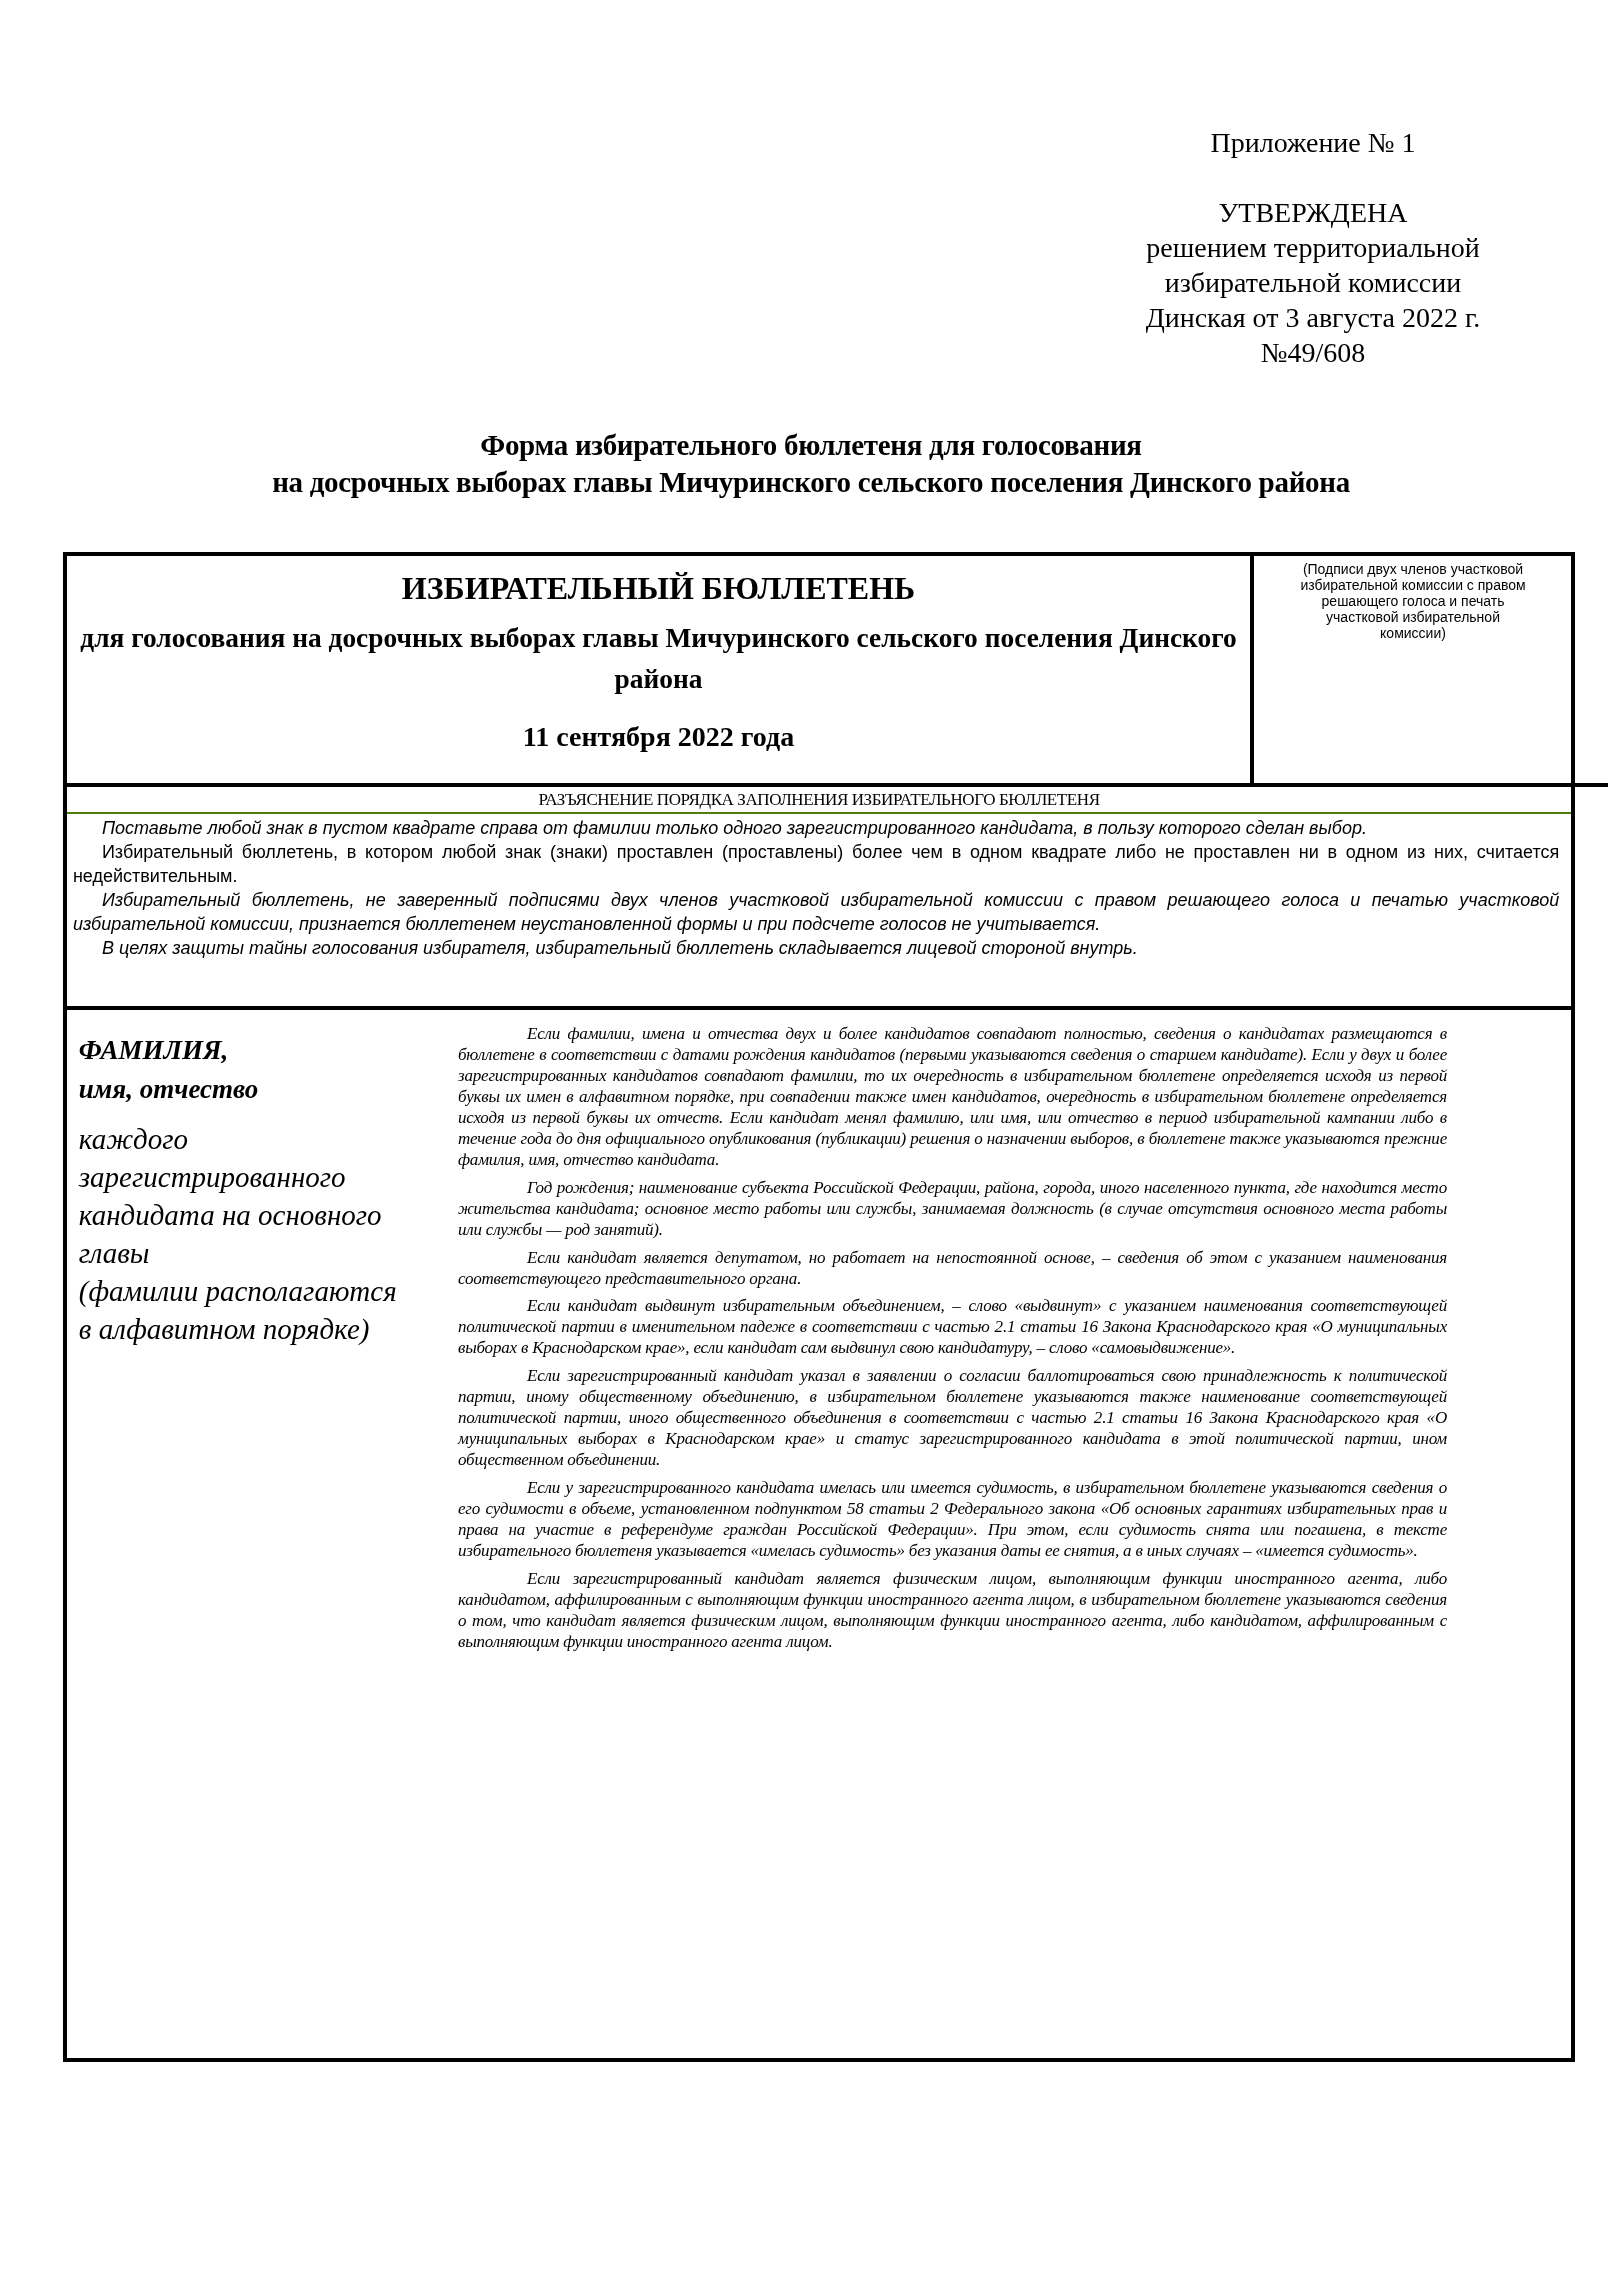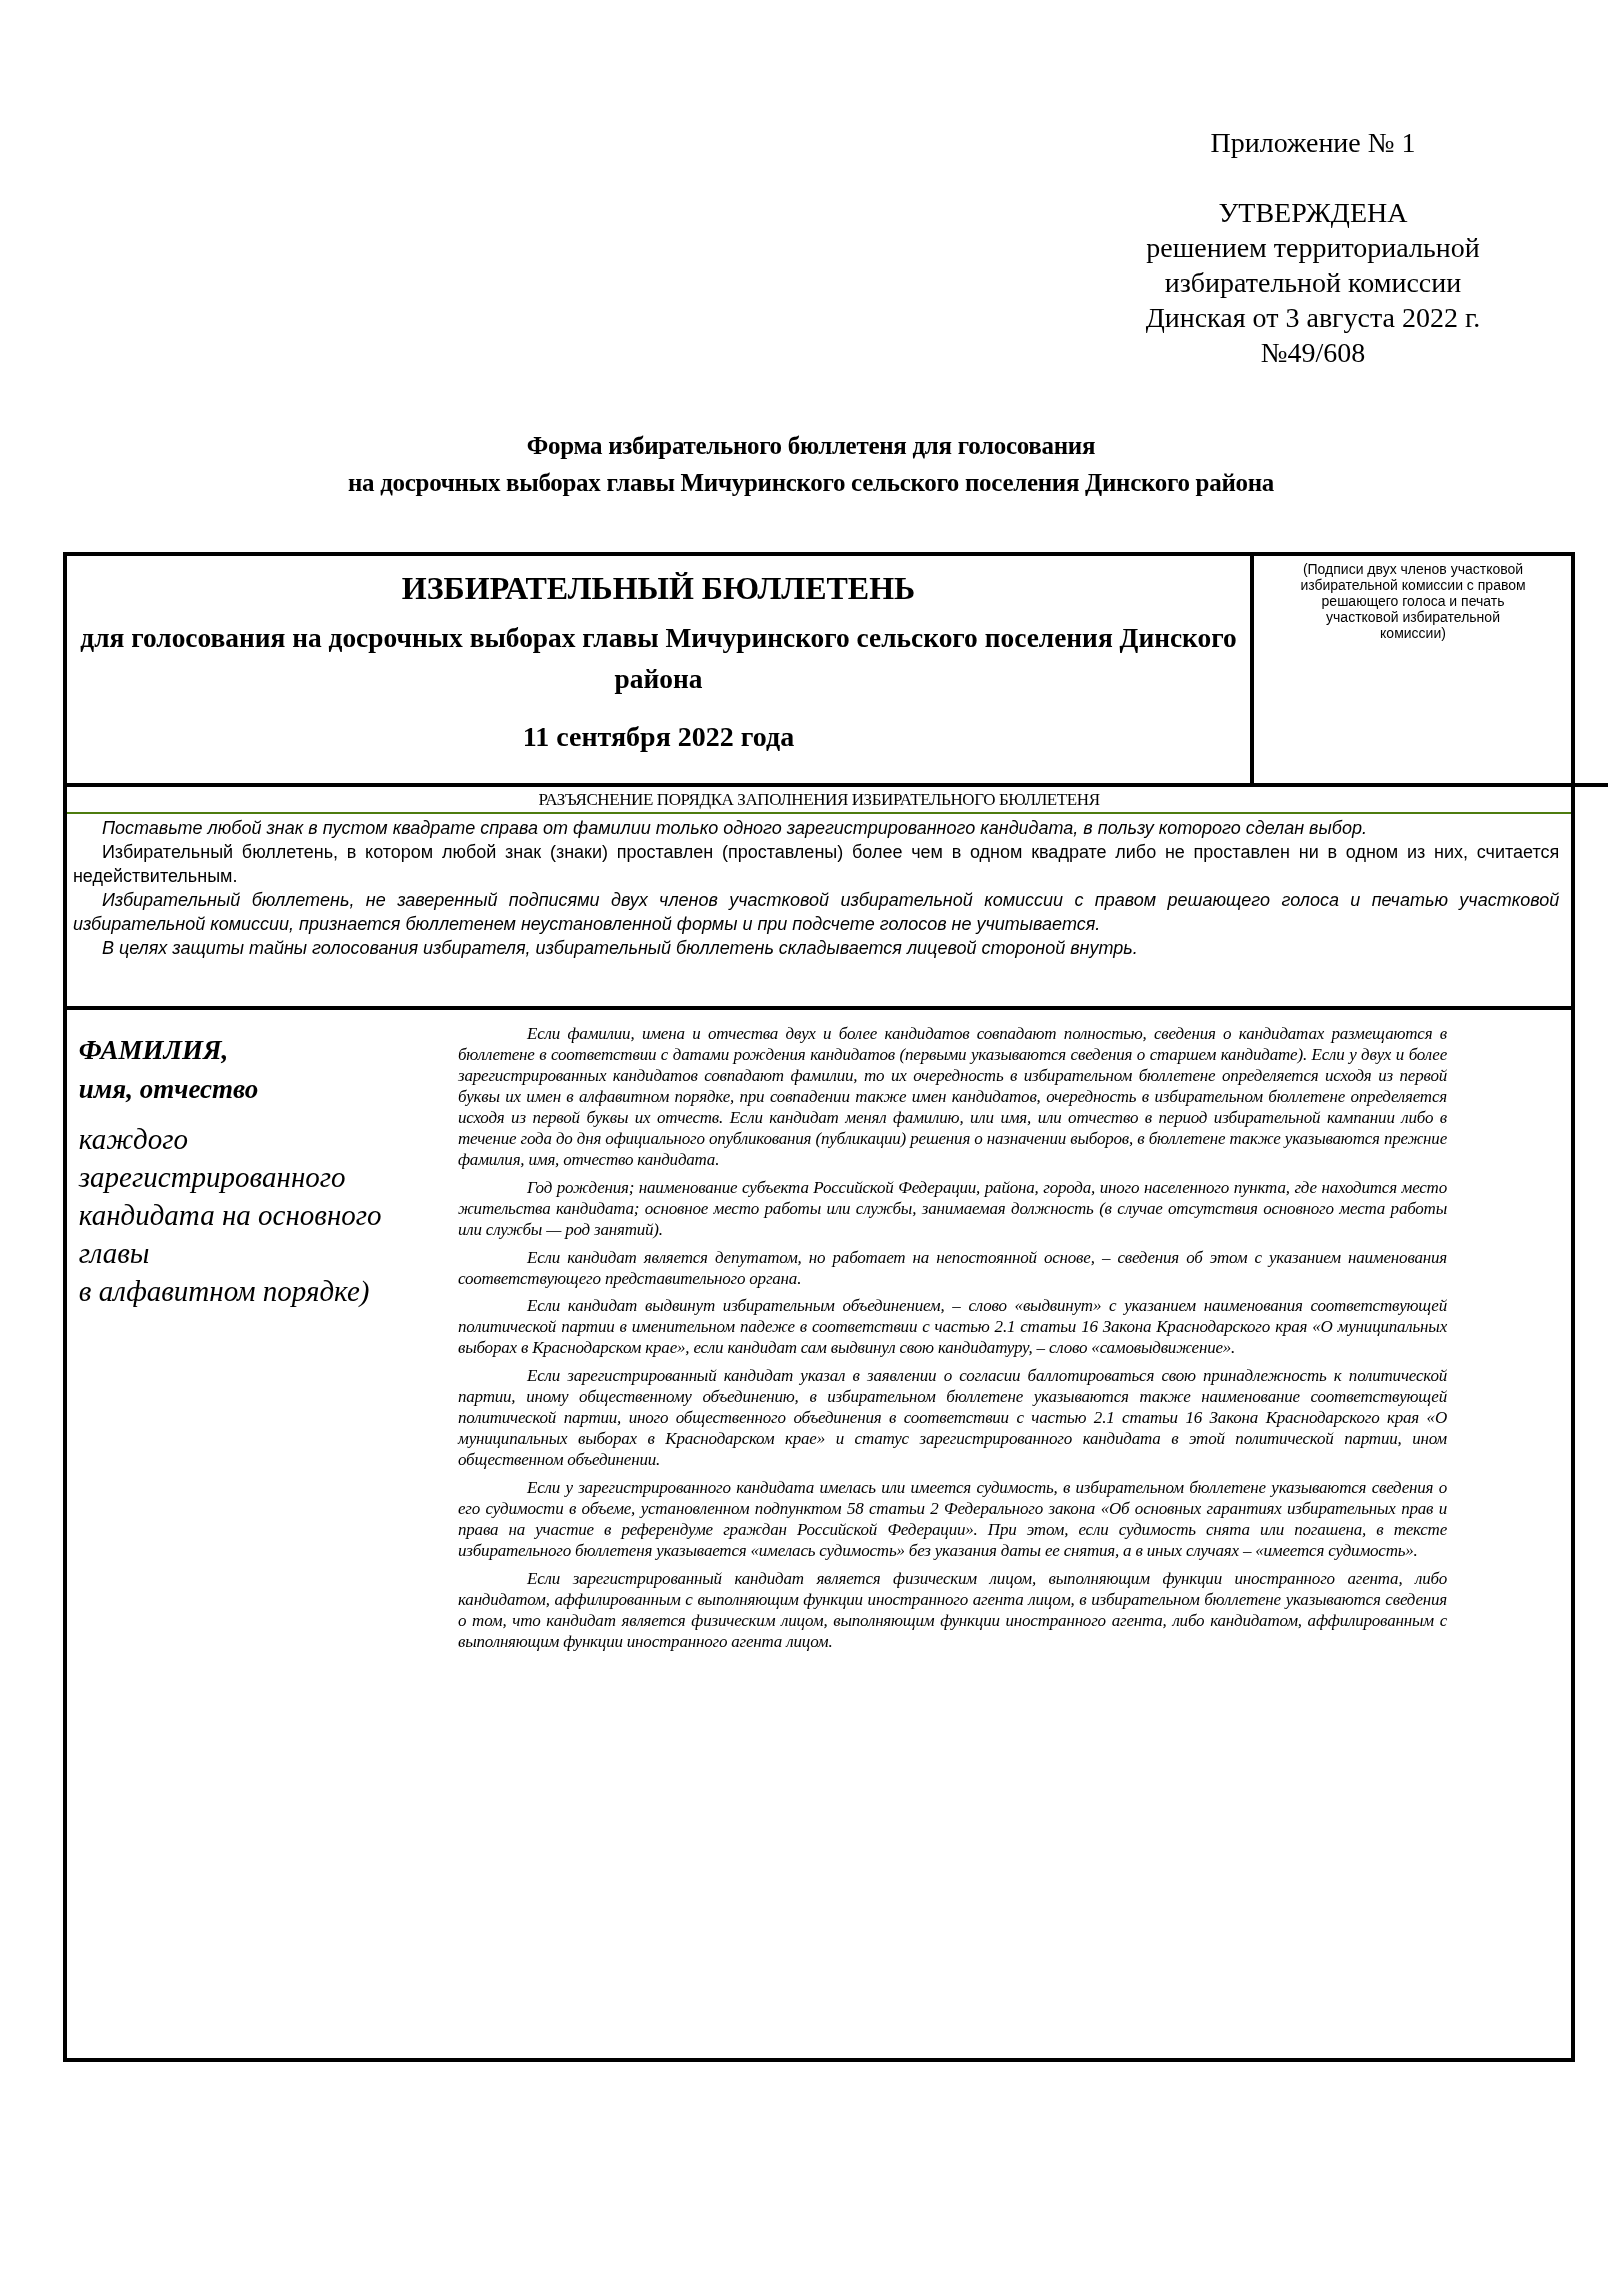--- a/index.html
+++ b/index.html
@@ -4,21 +4,21 @@
 <style>
   html, body { margin: 0; padding: 0; background: #ffffff; }
   body { width: 1621px; height: 2293px; position: relative; overflow: hidden; color: #000; }
   .serif { font-family: "Liberation Serif", "DejaVu Serif", serif; }
   .sans { font-family: "Liberation Sans", "DejaVu Sans", sans-serif; }
 
   #appendix { position: absolute; top: 125px; left: 1068px; width: 490px; text-align: center; }
   #appendix .line { font-size: 28px; line-height: 35px; }
   #appendix .gap { height: 35px; }
 
-  #form-title { position: absolute; top: 427px; left: 59px; width: 1504px; text-align: center; font-weight: bold; font-size: 25px; line-height: 37px; letter-spacing: -0.3px; }
+  #form-title { position: absolute; top: 427px; left: 59px; width: 1504px; text-align: center; font-weight: bold; font-size: 29px; line-height: 37px; letter-spacing: -0.3px; }
 
   #ballot { position: absolute; left: 63px; top: 552px; width: 1504px; height: 1502px; border: 4.9px solid #000; box-sizing: content-box; }
 
   #header-row { position: absolute; left: 0; top: 0; width: 1504px; height: 227px; border-bottom: 4.9px solid #000; padding-left: 37px; }
   #header-main { position: absolute; left: 0; top: 0; width: 1183px; height: 227px; border-right: 4.9px solid #000; text-align: center; }
   #ballot-title { font-weight: bold; font-size: 32px; margin-top: 10.8px; line-height: 43px; }
   #ballot-subtitle { font-weight: bold; font-size: 27.4px; line-height: 41px; margin-top: 7.8px; padding: 0 9.8px; text-align: center; }
   #ballot-date { font-weight: bold; font-size: 28px; line-height: 39px; margin-top: 17.6px; }
   #header-sign { position: absolute; left: 1188px; top: 0; width: 316px; height: 227px; text-align: center; }
   #sign-note { font-size: 14px; line-height: 16px; margin-top: 5px; padding: 0 39px; }
@@ -79,20 +79,21 @@
     <div id="label-col" class="serif">
       <div id="label-head">
         <div>ФАМИЛИЯ,</div>
         <div>имя, отчество</div>
       </div>
       <div id="label-desc">
         <div>каждого</div>
         <div>зарегистрированного</div>
         <div>кандидата на основного</div>
         <div>главы</div>
+        <div>(фамилии располагаются</div>
         <div>в алфавитном порядке)</div>
       </div>
     </div>
 
     <div id="rules-col" class="serif">
       <p>Если фамилии, имена и отчества двух и более кандидатов совпадают полностью, сведения о кандидатах размещаются в бюллетене в соответствии с датами рождения кандидатов (первыми указываются сведения о старшем кандидате). Если у двух и более зарегистрированных кандидатов совпадают фамилии, то их очередность в избирательном бюллетене определяется исходя из первой буквы их имен в алфавитном порядке, при совпадении также имен кандидатов, очередность в избирательном бюллетене определяется исходя из первой буквы их отчеств. Если кандидат менял фамилию, или имя, или отчество в период избирательной кампании либо в течение года до дня официального опубликования (публикации) решения о назначении выборов, в бюллетене также указываются прежние фамилия, имя, отчество кандидата.</p>
       <p>Год рождения; наименование субъекта Российской Федерации, района, города, иного населенного пункта, где находится место жительства кандидата; основное место работы или службы, занимаемая должность (в случае отсутствия основного места работы или службы — род занятий).</p>
       <p>Если кандидат является депутатом, но работает на непостоянной основе, – сведения об этом с указанием наименования соответствующего представительного органа.</p>
       <p>Если кандидат выдвинут избирательным объединением, – слово «выдвинут» с указанием наименования соответствующей политической партии в именительном падеже в соответствии с частью 2.1 статьи 16 Закона Краснодарского края «О муниципальных выборах в Краснодарском крае», если кандидат сам выдвинул свою кандидатуру, – слово «самовыдвижение».</p>
       <p>Если зарегистрированный кандидат указал в заявлении о согласии баллотироваться свою принадлежность к политической партии, иному общественному объединению, в избирательном бюллетене указываются также наименование соответствующей политической партии, иного общественного объединения в соответствии с частью 2.1 статьи 16 Закона Краснодарского края «О муниципальных выборах в Краснодарском крае» и статус зарегистрированного кандидата в этой политической партии, ином общественном объединении.</p>

